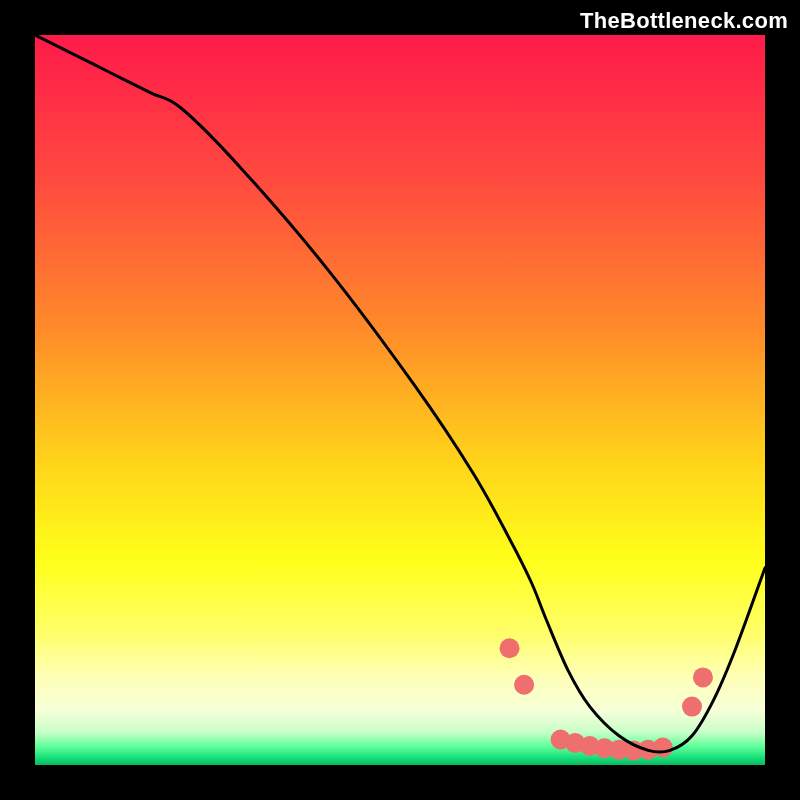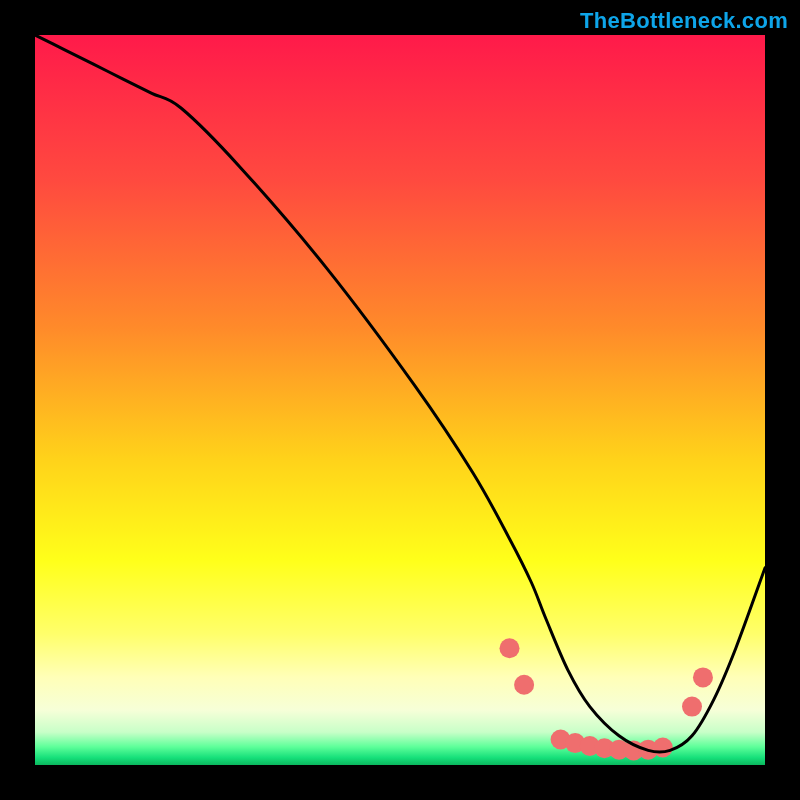--- a/index.html
+++ b/index.html
@@ -26,21 +26,21 @@
     height: 730px;
     overflow: hidden;
   }
   .attribution {
     position: absolute;
     top: 8px;
     right: 12px;
     font-family: Arial, Helvetica, sans-serif;
     font-size: 22px;
     font-weight: 600;
-    color: #0ea5e9;
+    color: #ffffff;
     letter-spacing: 0.3px;
   }
   svg {
     display: block;
   }
 </style>
 </head>
 <body>
 
 <div class="frame">

